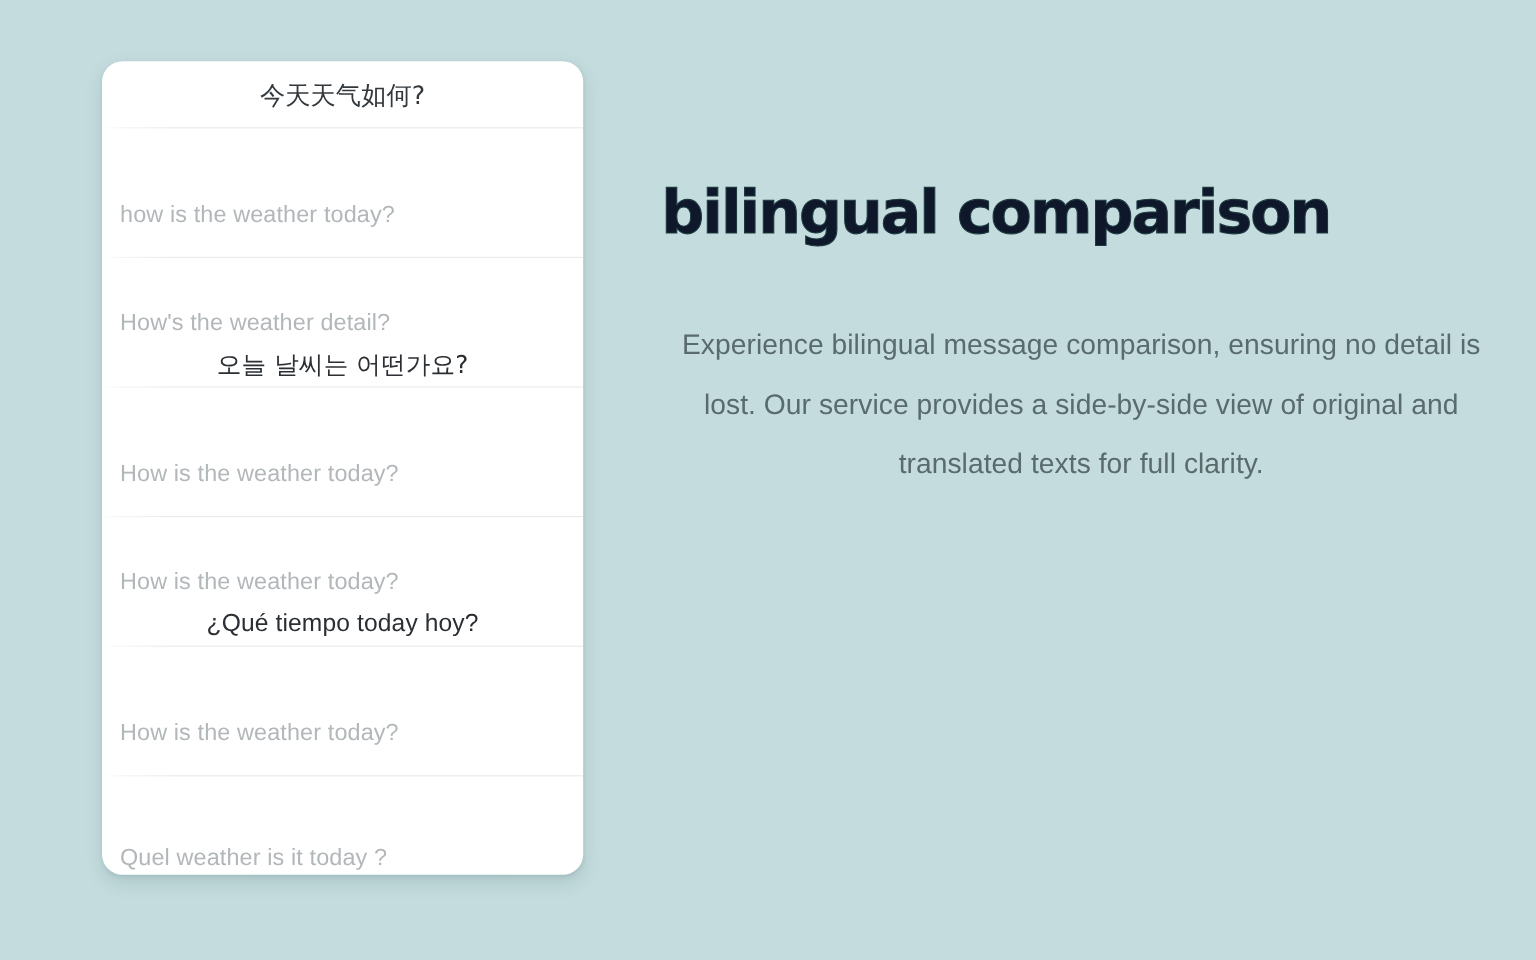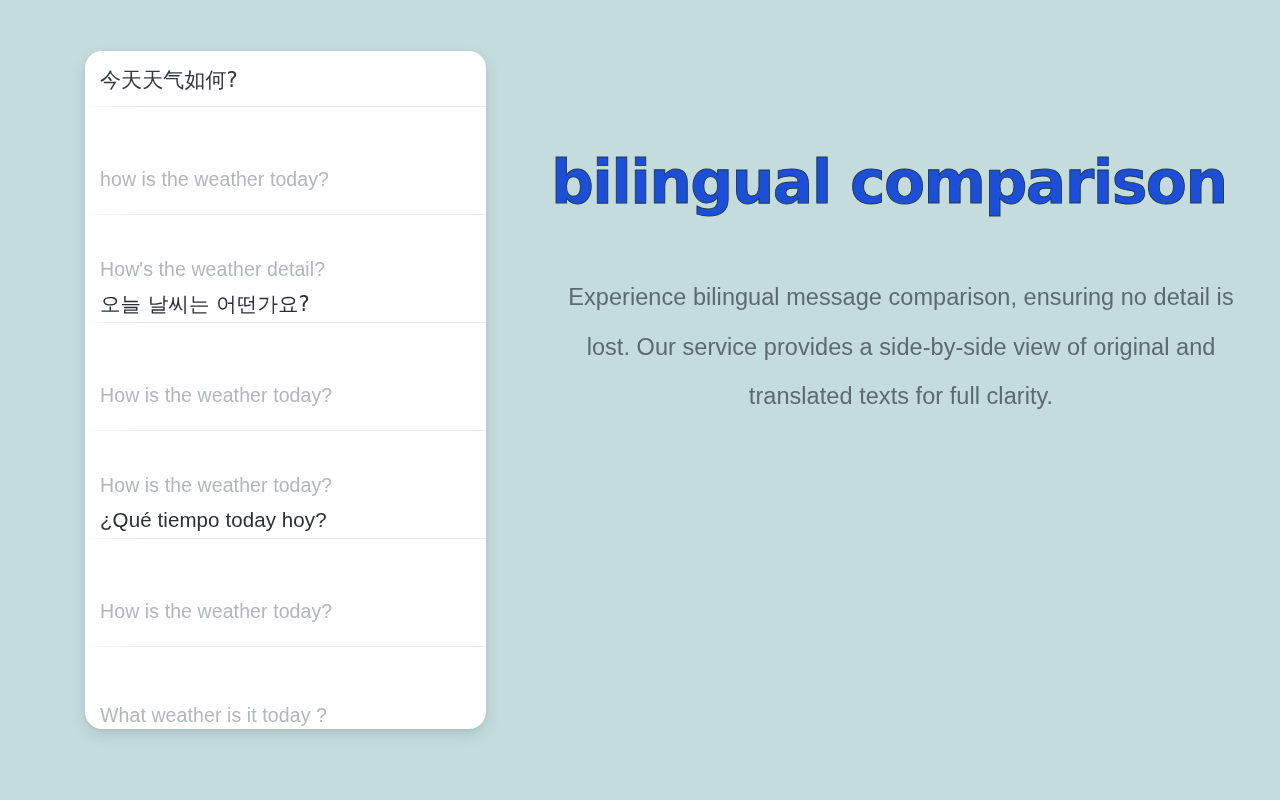--- a/index.html
+++ b/index.html
@@ -79,41 +79,42 @@
     margin-top: 36px;
   }
   .tgt {
     font-size: 20.5px;
     line-height: 1.3;
     color: #2b2f33;
     font-weight: 400;
     letter-spacing: 0.1px;
     margin-top: 9px;
     white-space: nowrap;
+    text-align: center;
   }
   .row.first .tgt {
     margin-top: 0;
     font-size: 21px;
     color: #33383c;
   }
   .cjk { font-family: "DejaVu Sans", "Liberation Sans", sans-serif; }
 
   
   #copy {
     position: absolute;
     left: 551px;
     top: 152px;
     width: 700px;
   }
   #headline {
     margin: 0;
-    font-size: 60px;
+    font-size: 50px;
     line-height: 1.0;
     font-weight: 700;
-    color: #1d4ed8;
+    color: #0f172a;
     letter-spacing: -1.6px;
     font-family: "DejaVu Sans", "Liberation Sans", sans-serif;
     -webkit-text-stroke: 0.9px #1d3940;
   }
   #subcopy {
     margin: 0;
     padding-top: 61px;
     font-size: 23.5px;
     line-height: 49.5px;
     color: #5a6b6e;
@@ -156,21 +157,21 @@
       <div class="tgt">¿Qué tiempo today hoy?</div>
       <div class="divider"></div>
     </div>
 
     <div class="row">
       <div class="src">How is the weather today?</div>
       <div class="divider"></div>
     </div>
 
     <div class="row last">
-      <div class="src">What weather is it today ?</div>
+      <div class="src">Quel weather is it today ?</div>
     </div>
 
   </div>
 
   <div id="copy">
     <h1 id="headline">bilingual comparison</h1>
     <p id="subcopy">Experience bilingual message comparison, ensuring no detail is lost. Our service provides a side-by-side view of original and translated texts for full clarity.</p>
   </div>
 
 </div>

